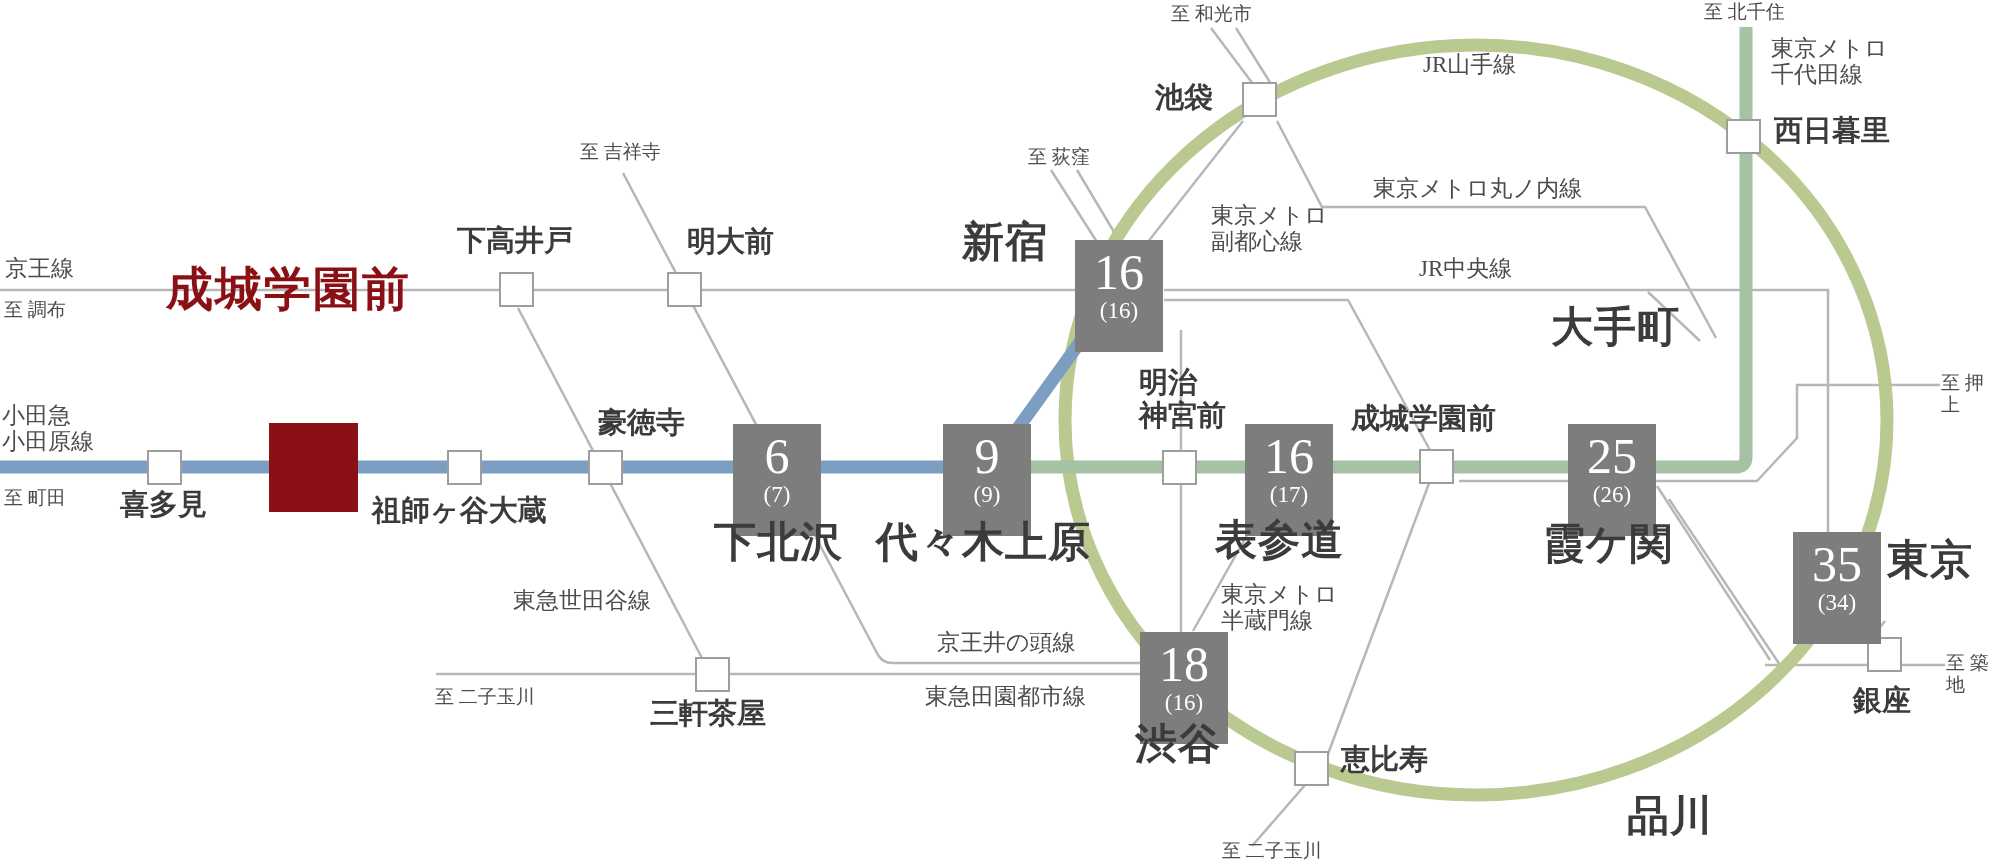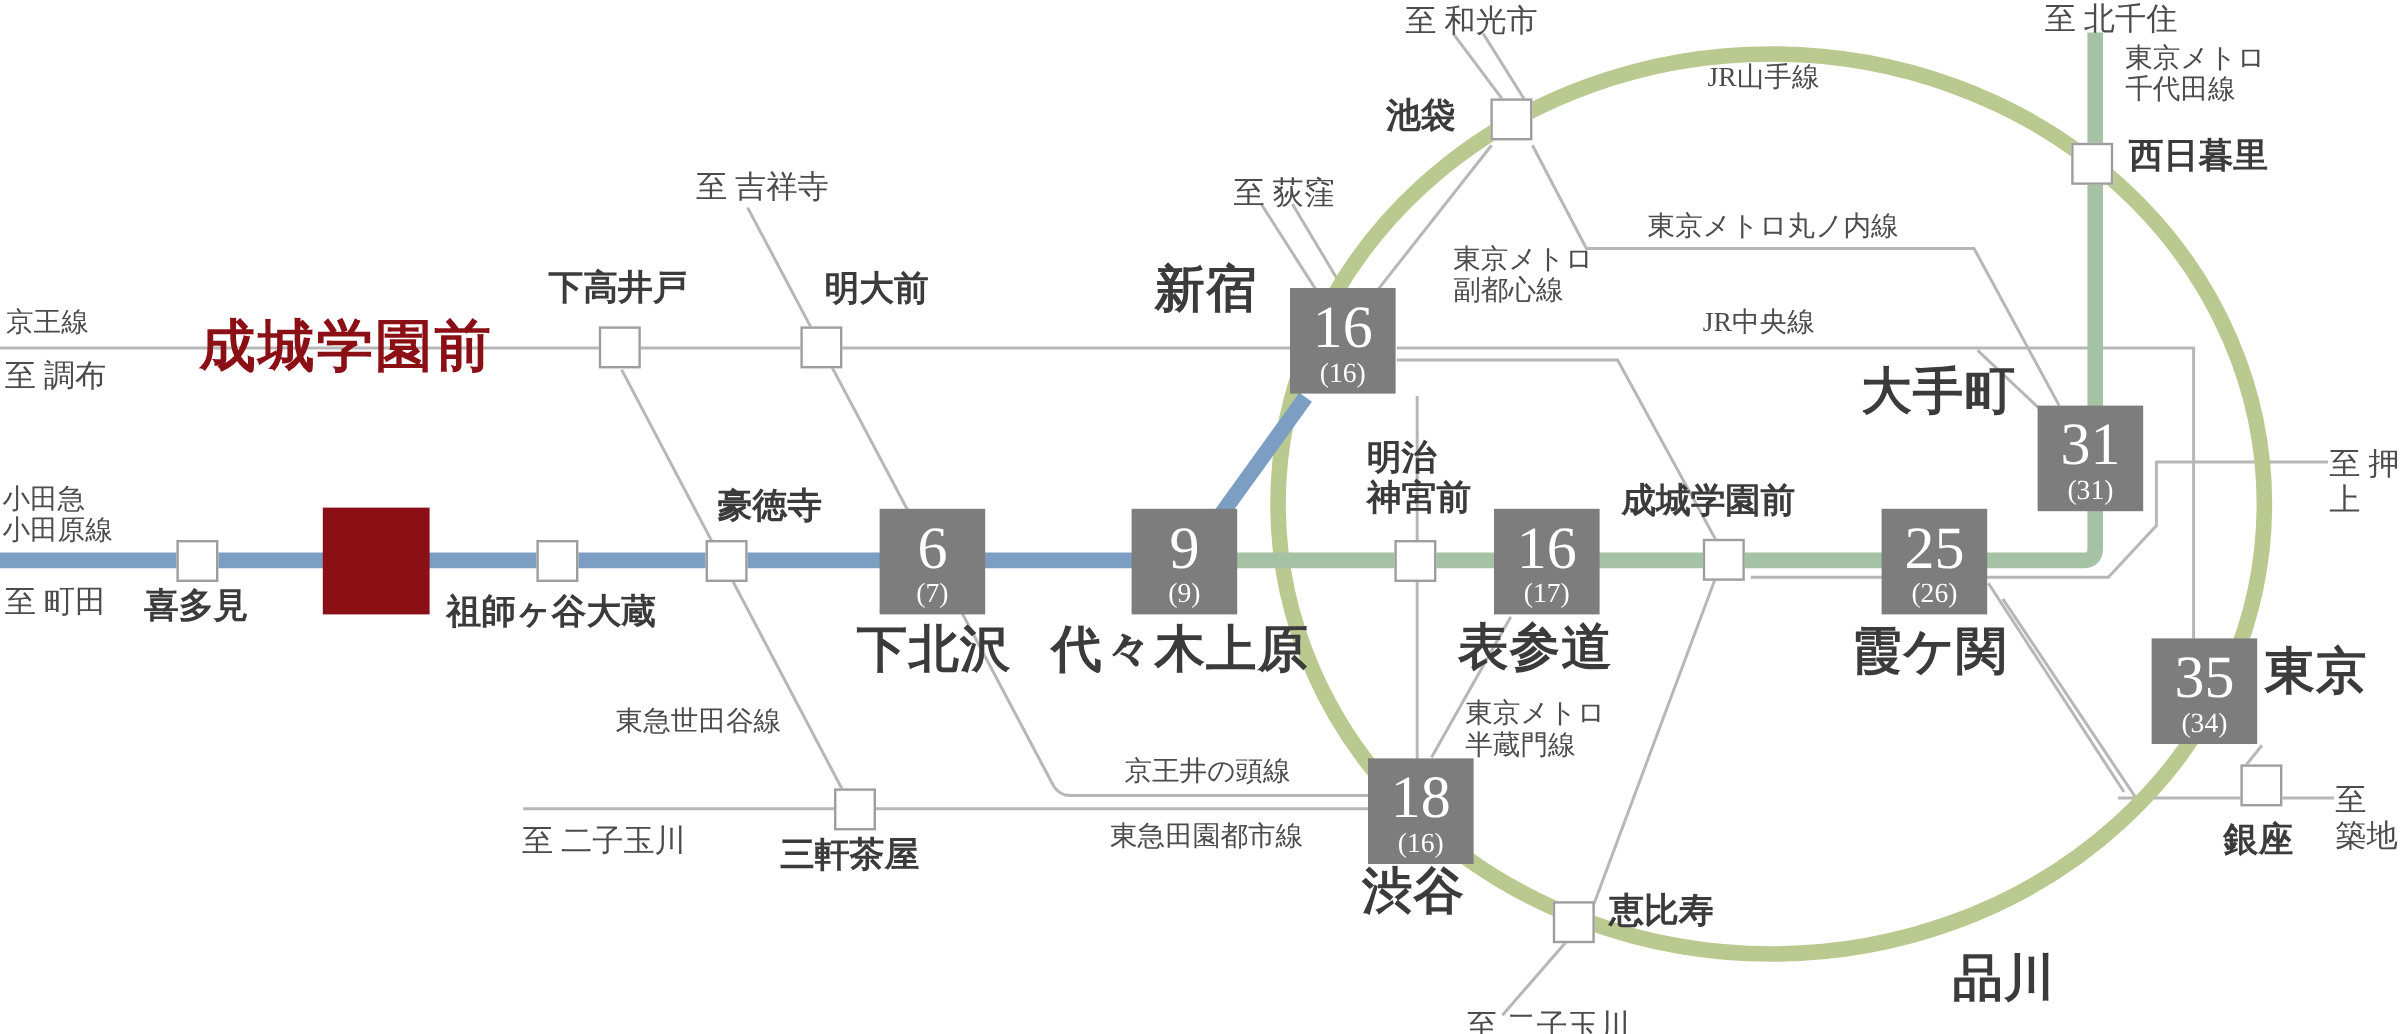--- a/index.html
+++ b/index.html
@@ -4,24 +4,24 @@
 <style>
   html,body{margin:0;padding:0;background:#fff;}
   #route-map{position:relative;width:2000px;height:862px;background:#ffffff;overflow:hidden;
     font-family:"Liberation Serif","DejaVu Serif",serif;}
   #rail-svg{position:absolute;left:0;top:0;}
   .lbl{position:absolute;white-space:pre-line;line-height:1.15;}
   .title{font-size:47px;font-weight:bold;color:#8a1016;letter-spacing:2px;}
   .name-l{font-size:42px;font-weight:bold;color:#3b3b3b;letter-spacing:1px;}
   .name-m{font-size:29px;font-weight:bold;color:#3b3b3b;}
   .line-label{font-size:23px;color:#4c4c4c;}
-  .dir-label{font-size:26px;color:#4c4c4c;}
+  .dir-label{font-size:19px;color:#4c4c4c;}
   .stn-square{position:absolute;width:35px;height:35px;background:#ffffff;border:2px solid #9e9e9e;box-sizing:border-box;}
   .origin-square{position:absolute;width:89px;height:89px;background:#8a1016;}
-  .timebox{position:absolute;width:88px;height:88px;background:#7d7d7d;color:#ffffff;text-align:center;}
+  .timebox{position:absolute;width:88px;height:112px;background:#7d7d7d;color:#ffffff;text-align:center;}
   .tb-num{font-size:50px;line-height:1.0;margin-top:7px;}
   .tb-alt{font-size:23px;line-height:1.0;margin-top:2px;}
 </style>
 </head>
 <body>
 
 <div id="route-map">
 
   <svg id="rail-svg" width="2000" height="862" viewBox="0 0 2000 862">
     <g fill="none" stroke-width="2.5" stroke="#b7b7b7">
@@ -81,24 +81,20 @@
     <div class="tb-alt">(16)</div>
   </div>
   <div class="timebox" style="left:1245px;top:424px;">
     <div class="tb-num">16</div>
     <div class="tb-alt">(17)</div>
   </div>
   <div class="timebox" style="left:1568px;top:424px;">
     <div class="tb-num">25</div>
     <div class="tb-alt">(26)</div>
   </div>
-  <div class="timebox" style="left:1698px;top:338px;">
-    <div class="tb-num">31</div>
-    <div class="tb-alt">(31)</div>
-  </div>
   <div class="timebox" style="left:1793px;top:532px;">
     <div class="tb-num">35</div>
     <div class="tb-alt">(34)</div>
   </div>
   <div class="timebox" style="left:1140px;top:632px;">
     <div class="tb-num">18</div>
     <div class="tb-alt">(16)</div>
   </div>
 
   <div class="lbl name-m" style="left:120px;top:490px;font-family:Liberation Mono, monospace;">喜多見</div>

